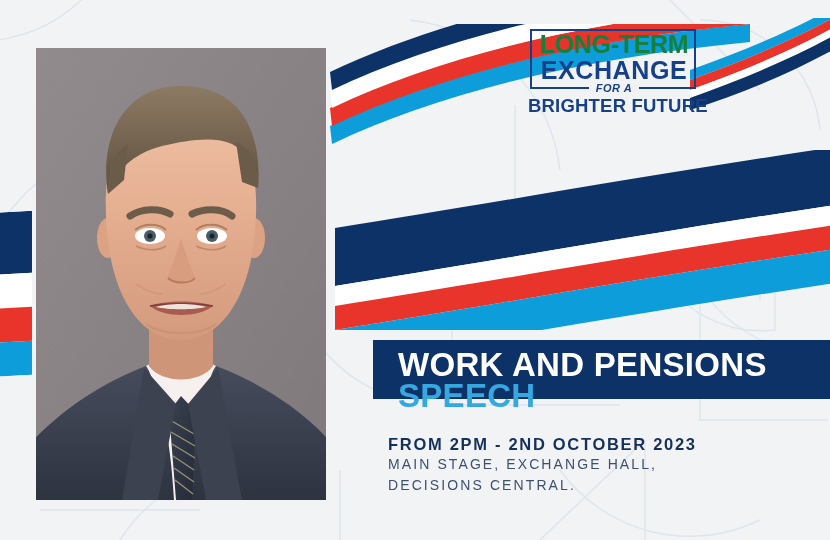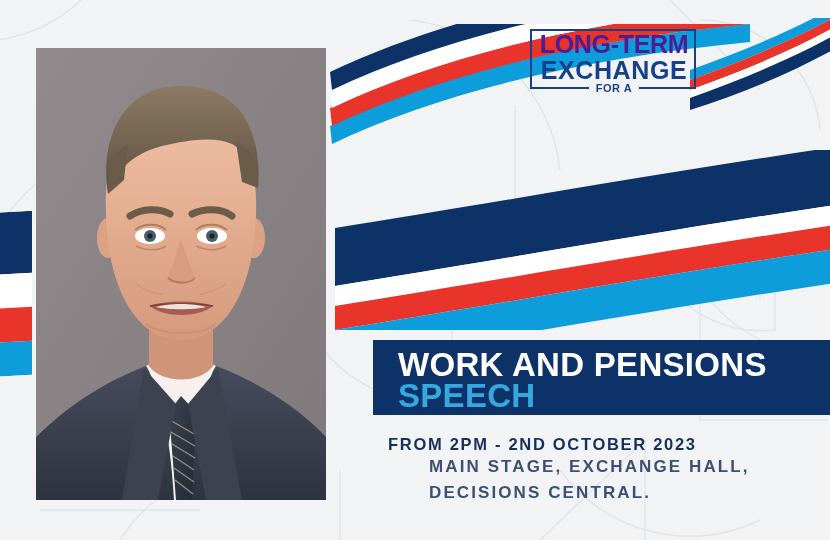--- a/index.html
+++ b/index.html
@@ -36,64 +36,64 @@
   .portrait svg{display:block;width:290px;height:452px;}
 
   
   .logo{position:absolute;left:528px;top:26px;width:172px;height:88px;}
   .logo-box{
     position:absolute;left:2px;top:3px;width:166px;height:60px;
     border:2.5px solid #17408b;box-sizing:border-box;
   }
   .logo-l1{
     position:absolute;left:0;top:6px;width:172px;text-align:center;
-    font-size:25px;font-weight:800;letter-spacing:-0.3px;color:#4c1d95;
+    font-size:25px;font-weight:800;letter-spacing:-0.3px;color:#15803d;
     line-height:1;white-space:nowrap;
   }
   .logo-l2{
     position:absolute;left:0;top:32px;width:172px;text-align:center;
     font-size:25px;font-weight:800;letter-spacing:0.6px;color:#17408b;
     line-height:1;white-space:nowrap;
   }
   .logo-fora{
     position:absolute;left:0;top:57px;width:172px;text-align:center;
-    font-size:11px;font-weight:800;letter-spacing:0.5px;
+    font-size:11px;font-weight:800;font-style:italic;letter-spacing:0.5px;
     color:#17408b;line-height:1;white-space:nowrap;
   }
   .logo-fora span{background:#f1f3f5;padding:0 7px;}
   .logo-l3{
     position:absolute;left:0;top:71px;width:172px;text-align:center;
     font-size:18.5px;font-weight:800;letter-spacing:0.2px;color:#17408b;
     line-height:1;white-space:nowrap;
   }
 
   
   .title-box{
-    position:absolute;left:373px;top:340px;width:457px;height:75px;
+    position:absolute;left:373px;top:340px;width:457px;height:59px;
     background:#0d3268;
   }
   .title-line1{
     position:absolute;left:25px;top:7px;
     font-size:33px;font-weight:800;color:#ffffff;letter-spacing:0.3px;
     line-height:1.08;white-space:nowrap;
   }
   .title-line2{
     position:absolute;left:25px;top:38px;
     font-size:33px;font-weight:700;color:#35a8e0;letter-spacing:0.3px;
     line-height:1.08;white-space:nowrap;
   }
 
   .meta{position:absolute;left:388px;top:436px;width:440px;}
   .meta-when{
     font-size:16.5px;font-weight:800;color:#16305c;letter-spacing:1.7px;
     line-height:1;white-space:nowrap;margin-bottom:1px;
   }
   .meta-where{
-    font-size:17px;font-weight:700;color:#3e5071;letter-spacing:2.1px;
-    line-height:1.55;white-space:nowrap;margin-left:41px;
+    font-size:14px;font-weight:400;color:#3e5071;letter-spacing:2.1px;
+    line-height:1.55;white-space:nowrap;
   }
   .meta-where div{white-space:nowrap;}
 </style>
 </head>
 <body>
 
 <div id="stage">
 
   <svg class="watermark" viewBox="0 0 830 540" preserveAspectRatio="none" aria-hidden="true">
     <g fill="none" stroke="#dce6ec" stroke-width="1.4">
@@ -235,20 +235,21 @@
       <path d="M190 236 C 178 244, 168 246, 164 246" stroke="#c98c6e" stroke-width="1.4" fill="none" opacity="0.6"></path>
       <path d="M110 276 C 126 288, 164 288, 180 276" stroke="#c78a6c" stroke-width="2" fill="none" opacity="0.55"></path>
     </svg>
   </div>
 
   <div class="logo">
     <div class="logo-box"></div>
     <div class="logo-l1">LONG-TERM</div>
     <div class="logo-l2">EXCHANGE</div>
     <div class="logo-fora"><span>FOR A</span></div>
+    <div class="logo-l3">BRIGHTER FUTURE</div>
   </div>
 
   <div class="title-box">
     <div class="title-line1">WORK AND PENSIONS</div>
     <div class="title-line2">SPEECH</div>
   </div>
 
   <div class="meta">
     <div class="meta-when">FROM 2PM - 2ND OCTOBER 2023</div>
     <div class="meta-where">

